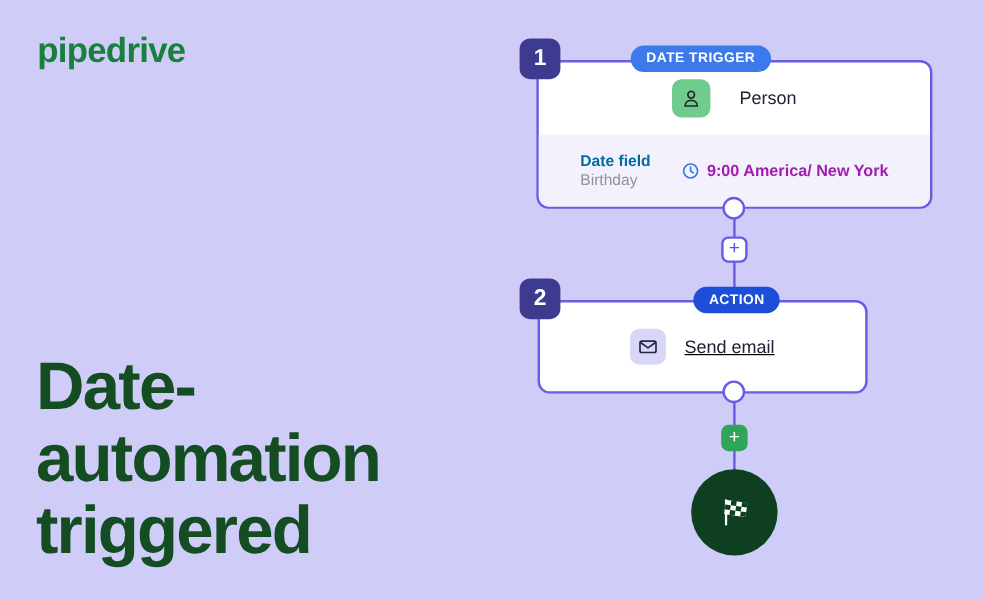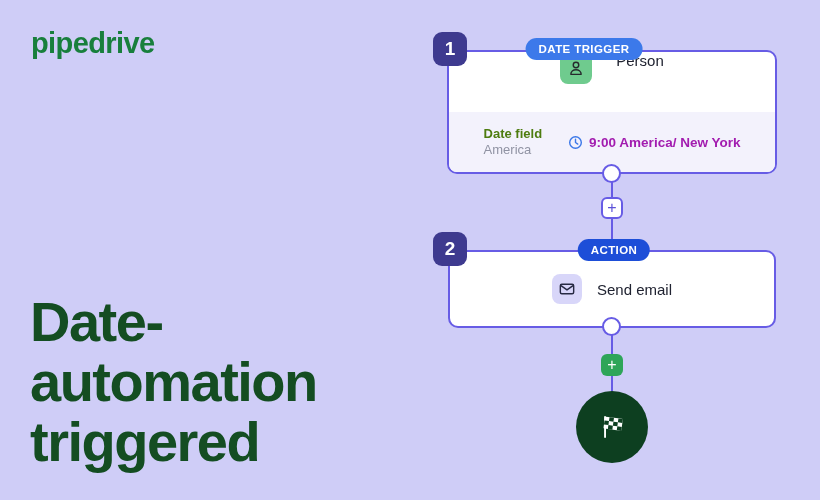--- a/index.html
+++ b/index.html
@@ -114,20 +114,21 @@
     background: #2ea558;
     border: none;
     color: #ffffff;
   }
 
   
   .card1 { left: 447px; top: 50px; width: 330px; height: 124px; }
   .card1-top {
     height: 60px;
     display: flex;
+    align-items: center;
     justify-content: center;
     gap: 24px;
   }
   .card1-bottom {
     height: 60px;
     background: #f3f2fc;
     border-radius: 0 0 8px 8px;
     display: flex;
     align-items: center;
     justify-content: center;
@@ -145,40 +146,40 @@
   .icon-tile.green { background: #6fcb8e; }
   .icon-tile.lav   { background: #d8d6f9; width: 30px; height: 30px; }
   .item-label {
     font-size: 15px;
     color: #202331;
   }
   .field-col { line-height: 16px; }
   .field-label {
     font-size: 13px;
     font-weight: 700;
-    color: #4d7c0f;
+    color: #0369a1;
     display: block;
   }
   .field-value {
     font-size: 13px;
     color: #9093a3;
     display: block;
   }
   .schedule {
     display: flex;
     align-items: center;
     gap: 6px;
     color: #a21caf;
     font-size: 13.5px;
     font-weight: 700;
     white-space: nowrap;
   }
 
   
-  .card2 { left: 448px; top: 250px; width: 328px; height: 78px; }
+  .card2 { left: 448px; top: 250px; width: 275px; height: 78px; text-decoration: underline; }
   .card2-content {
     height: 100%;
     display: flex;
     align-items: center;
     justify-content: center;
     gap: 15px;
   }
 
   
   .end-node {
@@ -217,21 +218,21 @@
         <svg width="20" height="20" viewBox="0 0 24 24" fill="none" stroke="#26292c" stroke-width="1.7" stroke-linecap="round" stroke-linejoin="round">
           <circle cx="12" cy="8.3" r="3.3"></circle>
           <path d="M5.8 19.6c0-3.4 2.8-5.6 6.2-5.6s6.2 2.2 6.2 5.6z"></path>
         </svg>
       </div>
       <div class="item-label">Person</div>
     </div>
     <div class="card1-bottom">
       <div class="field-col">
         <span class="field-label">Date field</span>
-        <span class="field-value">America</span>
+        <span class="field-value">Birthday</span>
       </div>
       <div class="schedule">
         <span style="display:flex;">
           <svg width="15" height="15" viewBox="0 0 16 16" fill="none" stroke="#3b78e8" stroke-width="1.5" stroke-linecap="round">
             <circle cx="8" cy="8" r="6.2"></circle>
             <path d="M8 4.6V8l2.4 1.7"></path>
           </svg>
         </span>
         <span>9:00 America/ New York</span>
       </div>

